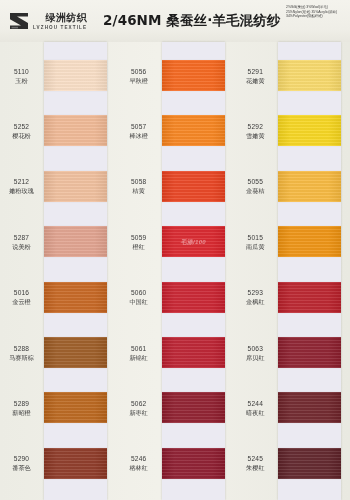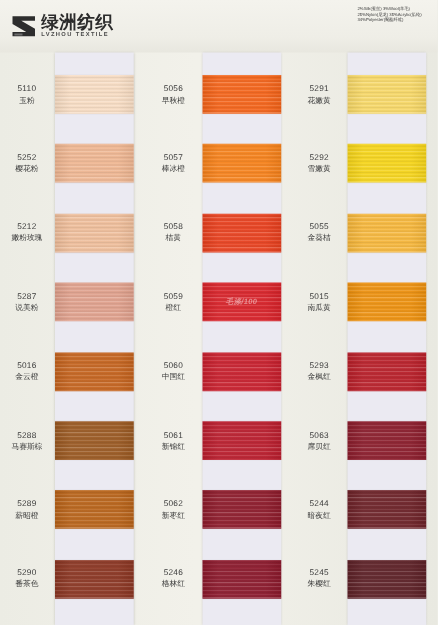--- a/index.html
+++ b/index.html
@@ -37,25 +37,26 @@
   }
 
   #logo-mark {
     width: 22px; height: 20px;
     position: relative;
     flex: 0 0 auto;
   }
 
   #logo-text-cn {
     font-family: Liberation Sans, sans-serif;
-    font-size: 14px;
+    font-size: 10px;
     font-weight: bold;
     color: #2c2c2c;
     letter-spacing: 0.4px;
     line-height: 13px;
+    text-align: right;
   }
   #logo-text-en {
     font-size: 4.6px;
     font-weight: bold;
     color: #4a4a4a;
     letter-spacing: 1.1px;
     line-height: 6px;
     margin-top: 1px;
   }
 
@@ -198,20 +199,21 @@
           <path d="M2 2 L20 2 L20 5.5 L9 5.5 L20 12 L20 18 L2 18 L2 14.5 L13 14.5 L2 8.2 Z" fill="#2d2d2d"></path>
           <path d="M3.5 15.8 L10 15.8 L10 17.4 L3.5 17.4 Z" fill="#6d6d6d"></path>
         </svg>
       </div>
       <div>
         <div id="logo-text-cn">绿洲纺织</div>
         <div id="logo-text-en">LVZHOU TEXTILE</div>
       </div>
     </div>
 
+    <div id="title">2/46NM 桑蚕丝·羊毛混纺纱</div>
 
     <div id="composition">
       <div>2%Silk(蚕丝)  3%Wool(羊毛)</div>
       <div>25%Nylon(尼龙) 35%Acrylic(腈纶)</div>
       <div>34%Polyester(聚酯纤维)</div>
     </div>
   </div>
 
   <div id="columns">
       <div class="column col-0">

